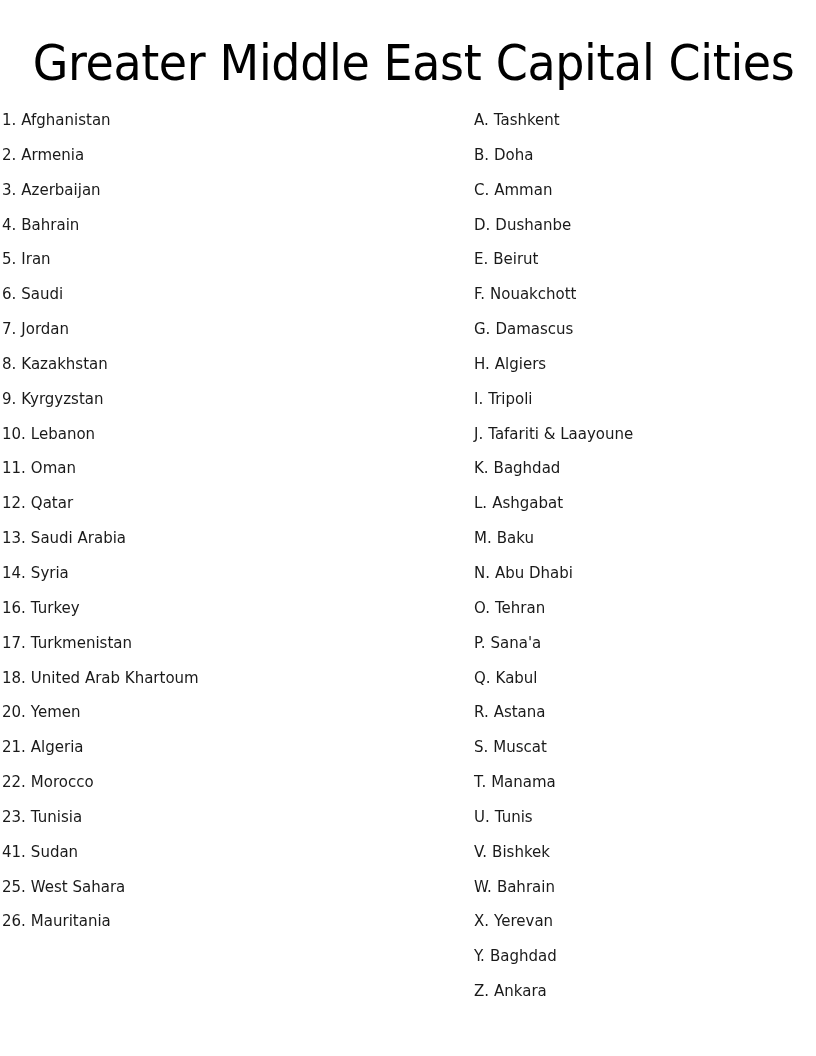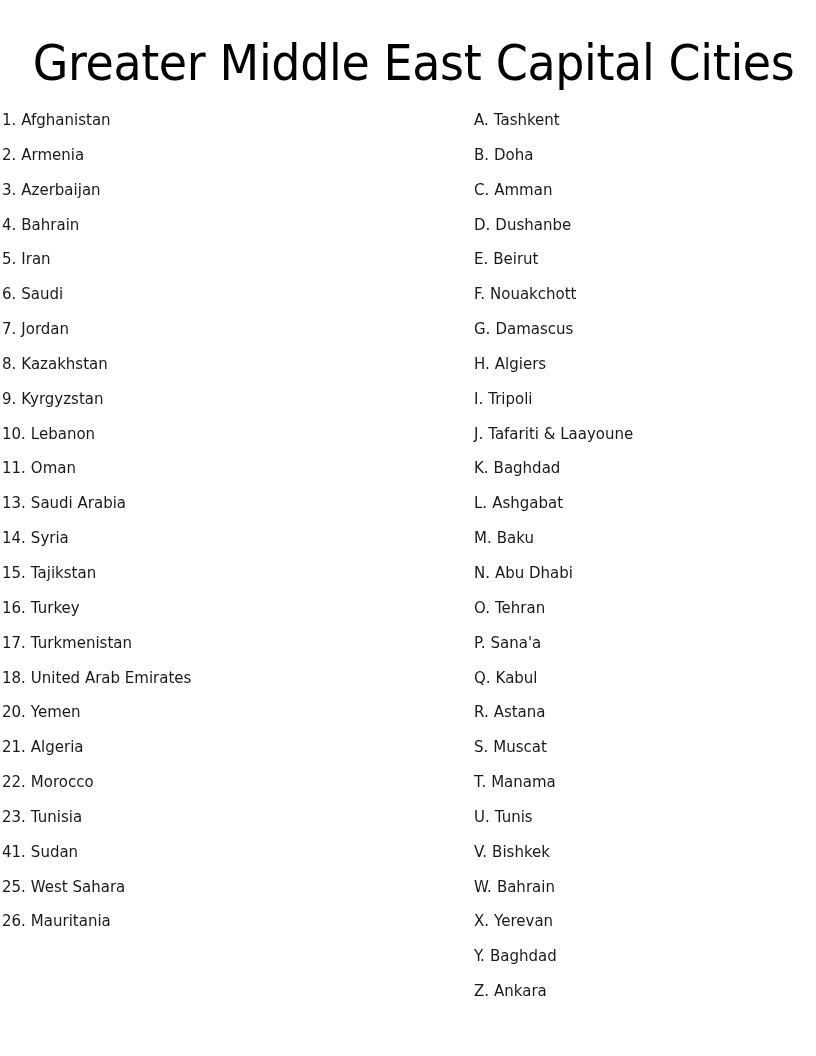--- a/index.html
+++ b/index.html
@@ -133,42 +133,42 @@
         </div>
         <div class="list-item">
           <span class="marker">10.</span>
           <span class="item-text">Lebanon</span>
         </div>
         <div class="list-item">
           <span class="marker">11.</span>
           <span class="item-text">Oman</span>
         </div>
         <div class="list-item">
+          <span class="marker">12.</span>
+          <span class="item-text">Qatar</span>
+        </div>
+        <div class="list-item">
           <span class="marker">13.</span>
           <span class="item-text">Saudi Arabia</span>
         </div>
         <div class="list-item">
           <span class="marker">14.</span>
           <span class="item-text">Syria</span>
         </div>
         <div class="list-item">
-          <span class="marker">15.</span>
-          <span class="item-text">Tajikstan</span>
-        </div>
-        <div class="list-item">
           <span class="marker">16.</span>
           <span class="item-text">Turkey</span>
         </div>
         <div class="list-item">
           <span class="marker">17.</span>
           <span class="item-text">Turkmenistan</span>
         </div>
         <div class="list-item">
           <span class="marker">18.</span>
-          <span class="item-text">United Arab Emirates</span>
+          <span class="item-text">United Arab Khartoum</span>
         </div>
         <div class="list-item">
           <span class="marker">20.</span>
           <span class="item-text">Yemen</span>
         </div>
         <div class="list-item">
           <span class="marker">21.</span>
           <span class="item-text">Algeria</span>
         </div>
         <div class="list-item">

